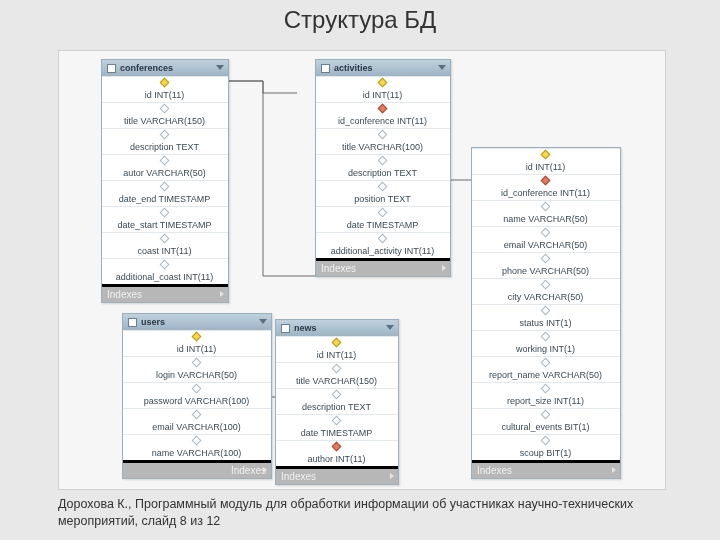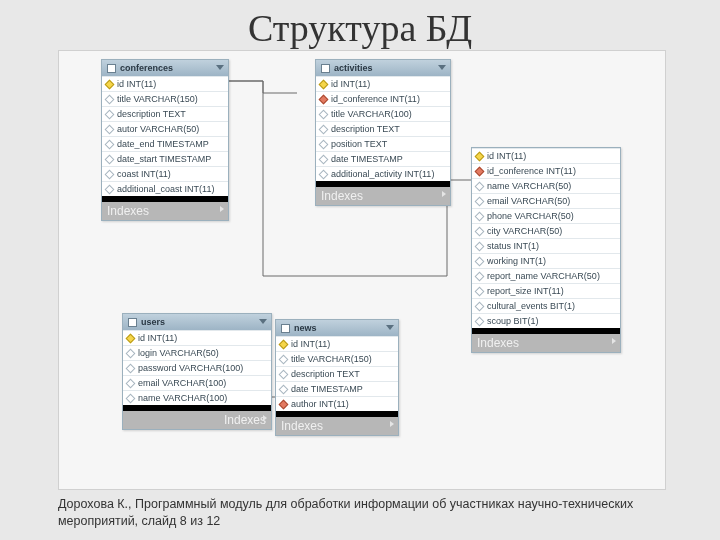--- a/index.html
+++ b/index.html
@@ -11,23 +11,22 @@
     font-family: Arial, sans-serif;
     overflow: hidden;
     position: relative;
   }
   .title {
     position: absolute;
     top: 6px;
     left: 0;
     right: 0;
     text-align: center;
-    font-size: 38px;
+    font-size: 24px;
     color: #333;
-    font-family: Liberation Serif, serif;
   }
   .canvas {
     position: absolute;
     top: 50px;
     left: 58px;
     width: 608px;
     height: 440px;
     background: #f6f6f6;
     border: 1px solid #d0d0d0;
     padding-left: 34px;
@@ -65,35 +64,36 @@
     border: 1px solid #6a8090;
     display: inline-block;
   }
   .col {
     padding: 2px 5px 2px 4px;
     display: flex;
     align-items: center;
     gap: 4px;
     border-top: 1px solid #e2e8ec;
     white-space: nowrap;
+    flex-direction: column;
   }
   .dia {
     width: 7px; height: 7px;
     transform: rotate(45deg);
     flex-shrink: 0;
   }
   .dia.key    { background: #f6d64a; border: 1px solid #b89a1a; }
   .dia.fk     { background: #e37a62; border: 1px solid #a84a32; }
   .dia.plain  { background: #fff;     border: 1px solid #a8b6c0; }
   .tfoot {
     background: #b7b7b7;
     color: #f0f0f0;
-    font-size: 12px;
+    font-size: 10px;
     padding: 2px 5px;
-    border-top: 6px solid #000000;
+    border-top: 3px solid #000000;
     position: relative;
   }
   .tfoot .tri2 {
     position: absolute;
     right: 4px;
     top: 4px;
     width: 0; height: 0;
     border-top: 3px solid transparent;
     border-bottom: 3px solid transparent;
     border-left: 4px solid #e5e5e5;

